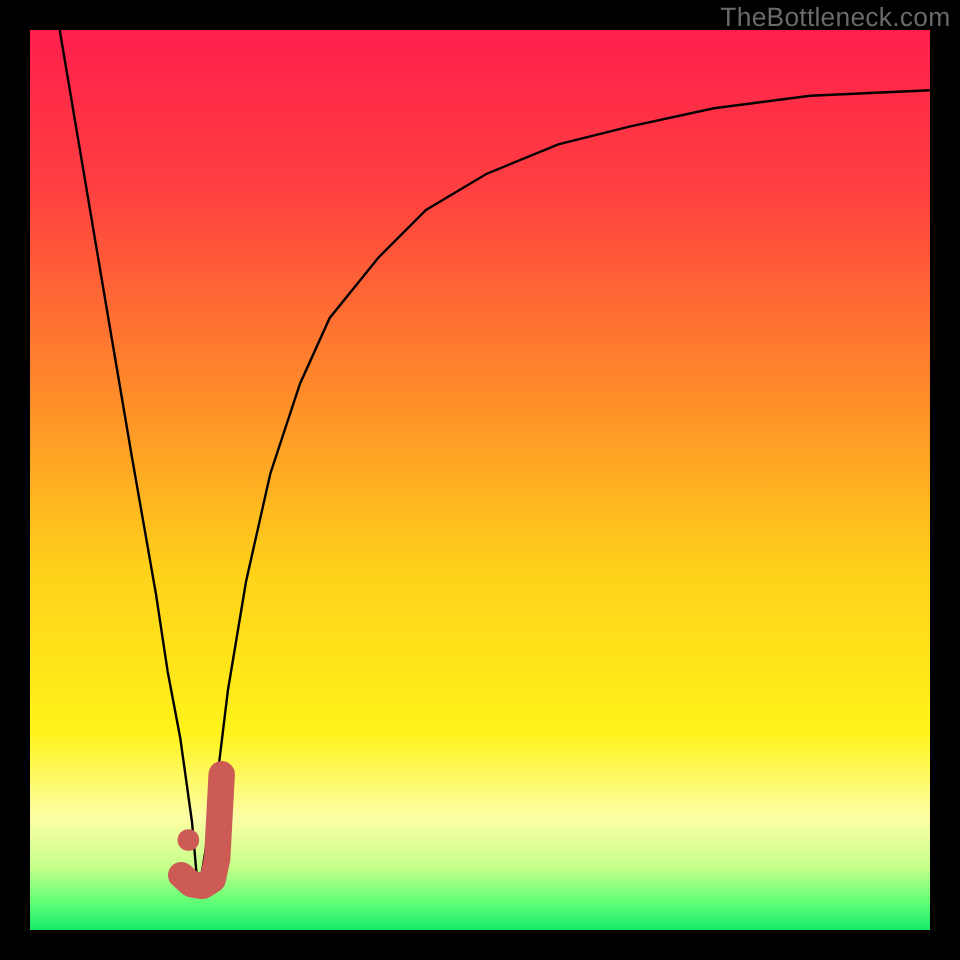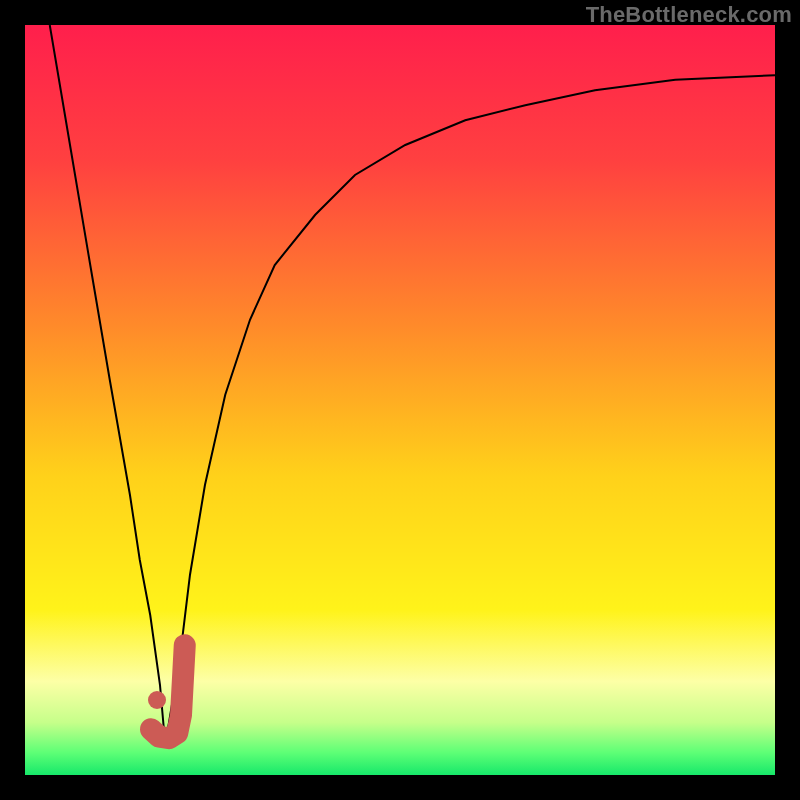--- a/index.html
+++ b/index.html
@@ -16,21 +16,21 @@
     width: 800px;
     height: 800px;
     background: #000;
   }
   .watermark {
     position: absolute;
     top: 2px;
     right: 8px;
     color: #6a6a6a;
     font-size: 22px;
-    font-weight: 700;
+    font-weight: 400;
     letter-spacing: 0.2px;
     z-index: 20;
     pointer-events: none;
   }
   .plot-wrap {
     position: absolute;
     left: 25px;
     top: 25px;
     width: 750px;
     height: 750px;

